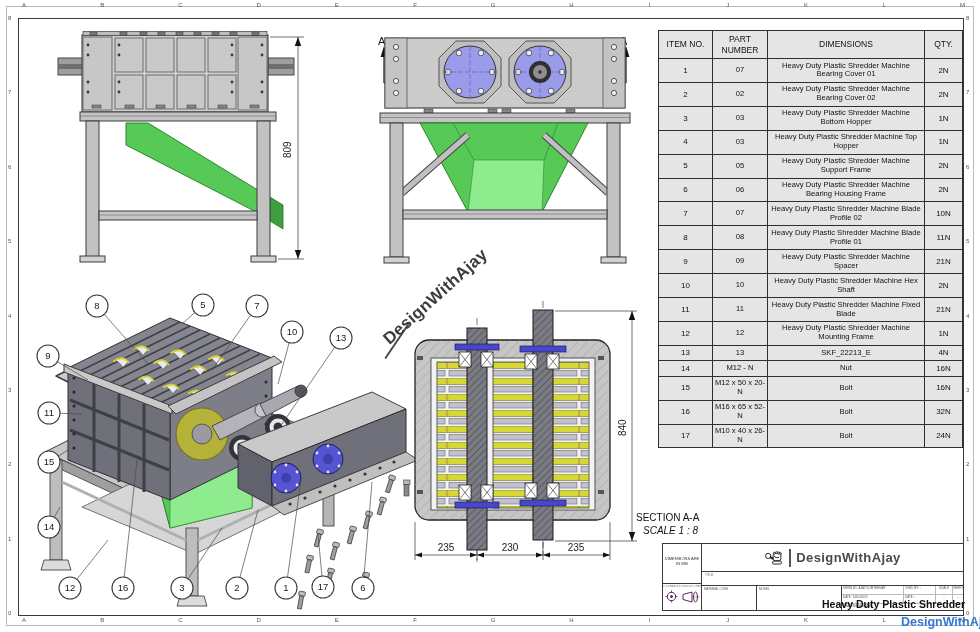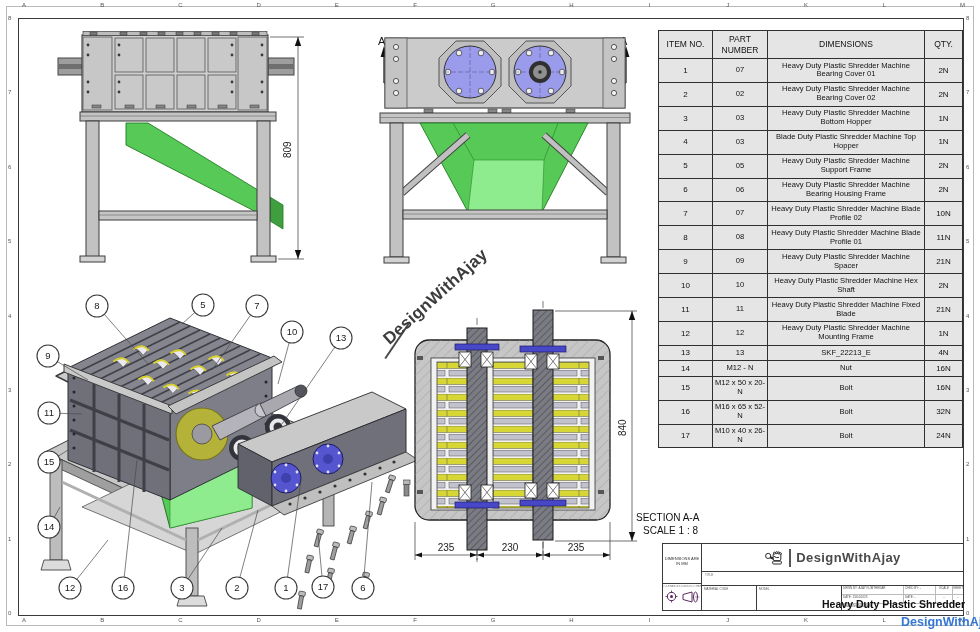--- a/index.html
+++ b/index.html
@@ -48,21 +48,21 @@
   .tb-r1 span,.tb-r2 span{font-size:3px;color:#555;white-space:nowrap;overflow:hidden;}
   .tb-f1{width:60px;border-right:1px solid #bbb;padding-left:1px;}
   .tb-f2{width:30px;border-right:1px solid #bbb;padding-left:1px;}
   .tb-f3{width:16px;border-right:1px solid #bbb;text-align:center;}
   .tb-f4{flex:1;text-align:center;}
   .tb-r3{flex:1;position:relative;}
   .tb-dnum{font-size:3px;color:#555;padding-left:1px;}
   .tb-title-big{position:absolute;right:-2px;bottom:0px;font-size:10.5px;font-weight:bold;color:#111;white-space:nowrap;}
 
   #section-caption{position:absolute;left:636px;top:512px;font-size:10px;color:#111;line-height:1.25;}
-  #section-caption .l2{padding-left:7px;}
+  #section-caption .l2{padding-left:7px;font-style:italic;}
 
   #watermark{position:absolute;left:364px;top:274px;width:172px;transform:rotate(-42deg);font-size:17px;font-weight:bold;color:#3c3c3c;letter-spacing:0.3px;z-index:6;}
   #wslash{position:absolute;left:396px;top:320px;width:1.6px;height:42px;background:#4a4a4a;transform:rotate(34deg);z-index:6;}
 
   #brand-footer{position:absolute;left:901px;top:615px;font-size:12.5px;font-weight:bold;color:var(--c-brand_blue,#3578d3);}
   .viewsvg{position:absolute;}
 </style>
 </head>
 <body>
 
@@ -656,21 +656,21 @@
         </tr>
         <tr>
           <td>3</td>
           <td>03</td>
           <td>Heavy Duty Plastic Shredder Machine Bottom Hopper</td>
           <td>1N</td>
         </tr>
         <tr>
           <td>4</td>
           <td>03</td>
-          <td>Blade Duty Plastic Shredder Machine Top Hopper</td>
+          <td>Heavy Duty Plastic Shredder Machine Top Hopper</td>
           <td>1N</td>
         </tr>
         <tr>
           <td>5</td>
           <td>05</td>
           <td>Heavy Duty Plastic Shredder Machine Support Frame</td>
           <td>2N</td>
         </tr>
         <tr>
           <td>6</td>

